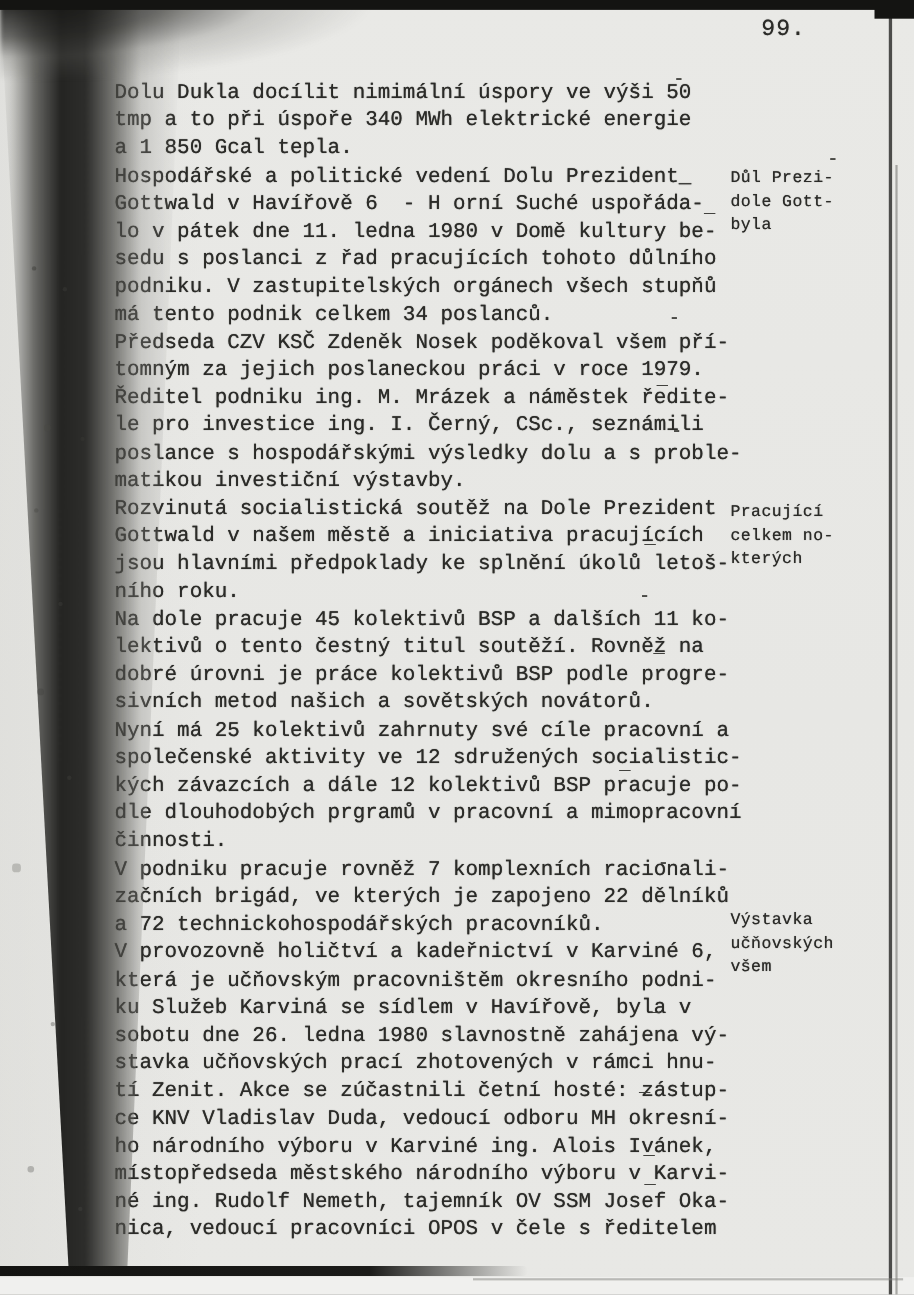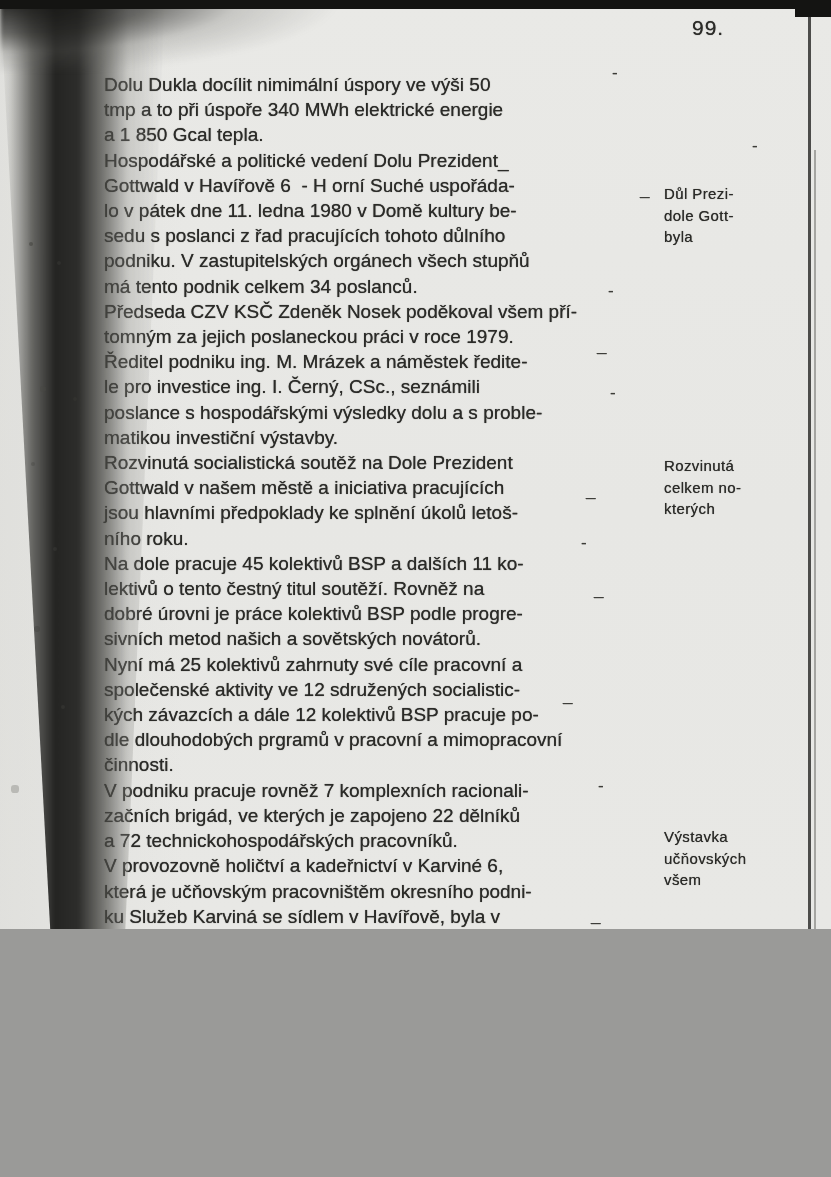--- a/index.html
+++ b/index.html
@@ -1,21 +1,21 @@
 <!DOCTYPE html>
 <html><head>
 <meta charset="utf-8">
 <style>
   html, body { margin:0; padding:0; background:#9a9a98; }
   .page {
-    position:relative; width:831px; height:929px; overflow:hidden;
+    position:relative; width:831px; height:1177px; overflow:hidden;
     background:
       linear-gradient(90deg, rgba(210,210,206,0.35) 0%, rgba(232,232,229,0) 22%),
       linear-gradient(180deg, #e9e9e6 0%, #e7e7e4 55%, #e8e8e5 100%);
-    font-family:Liberation Sans, sans-serif;
+    font-family:Liberation Mono, monospace;
     color:#2b2b28;
   }
   
   .top-bar { position:absolute; left:0; top:0; width:100%; height:9px; background:#141412; z-index:6; }
   .top-corner { position:absolute; right:0; top:0; width:36px; height:17px; background:#141412; z-index:6; }
   .right-line { position:absolute; left:808px; top:12px; bottom:0; width:3px; background:#4c4c4a; z-index:5; }
   .right-line-2 { position:absolute; left:814px; top:150px; bottom:0; width:2px; background:rgba(110,110,106,0.55); z-index:5; }
   .bottom-area { position:absolute; left:0; top:1161px; right:0; bottom:0; background:#f0f0ee; z-index:4; }
   .bottom-line { position:absolute; left:0; top:1151px; width:480px; height:9px;
     background:linear-gradient(90deg,#131311 0%,#1b1b19 70%,rgba(27,27,25,0) 100%);
@@ -124,27 +124,27 @@
       <div class="text-line">stavka učňovských prací zhotovených v rámci hnu-</div>
       <div class="text-line">tí Zenit. Akce se zúčastnili četní hosté: zástup-</div>
       <div class="text-line">ce KNV Vladislav Duda, vedoucí odboru MH okresní-</div>
       <div class="text-line">ho národního výboru v Karviné ing. Alois Ivánek,</div>
       <div class="text-line">místopředseda městského národního výboru v Karvi-</div>
       <div class="text-line">né ing. Rudolf Nemeth, tajemník OV SSM Josef Oka-</div>
       <div class="text-line">nica, vedoucí pracovníci OPOS v čele s ředitelem</div>
     </div>
 
   <div id="margin-notes-container">
-      <div class="margin-note" style="top: 151px; margin-top: 32px;">
+      <div class="margin-note" style="top: 151px;">
         <div class="margin-line">Důl Prezi-</div>
         <div class="margin-line">dole Gott-</div>
         <div class="margin-line">byla</div>
       </div>
       <div class="margin-note" style="top: 455px;">
-        <div class="margin-line">Rozvinutá</div>
+        <div class="margin-line">Pracující</div>
         <div class="margin-line">celkem no-</div>
         <div class="margin-line">kterých</div>
       </div>
       <div class="margin-note" style="top: 826px;">
         <div class="margin-line">Výstavka</div>
         <div class="margin-line">učňovských</div>
         <div class="margin-line">všem</div>
       </div>
     </div>
   <div id="edit-marks-container">

